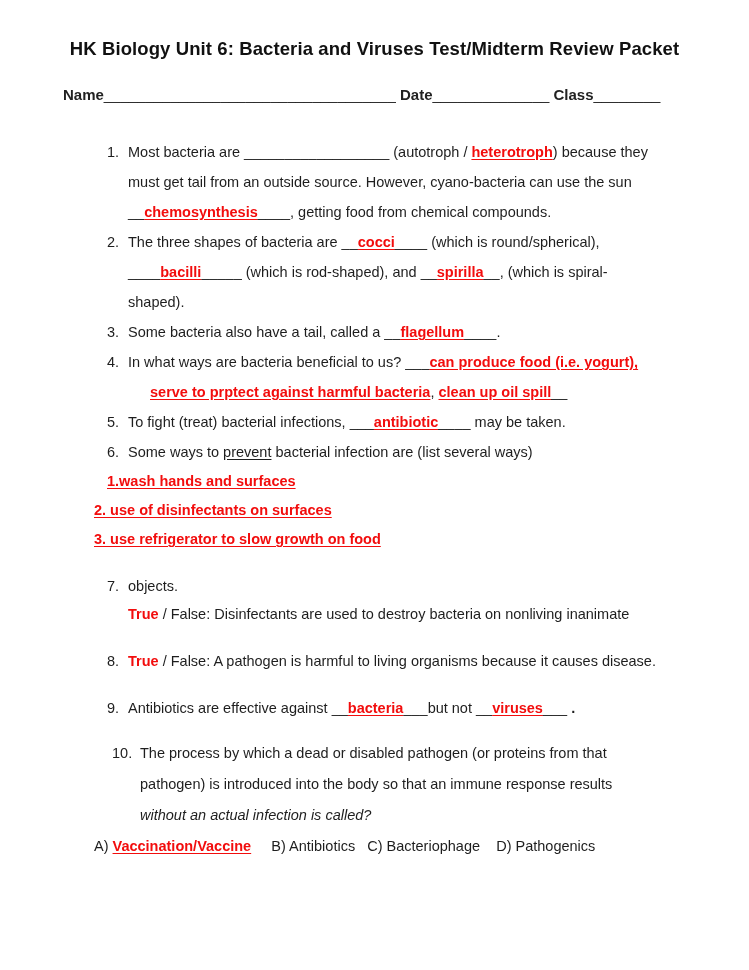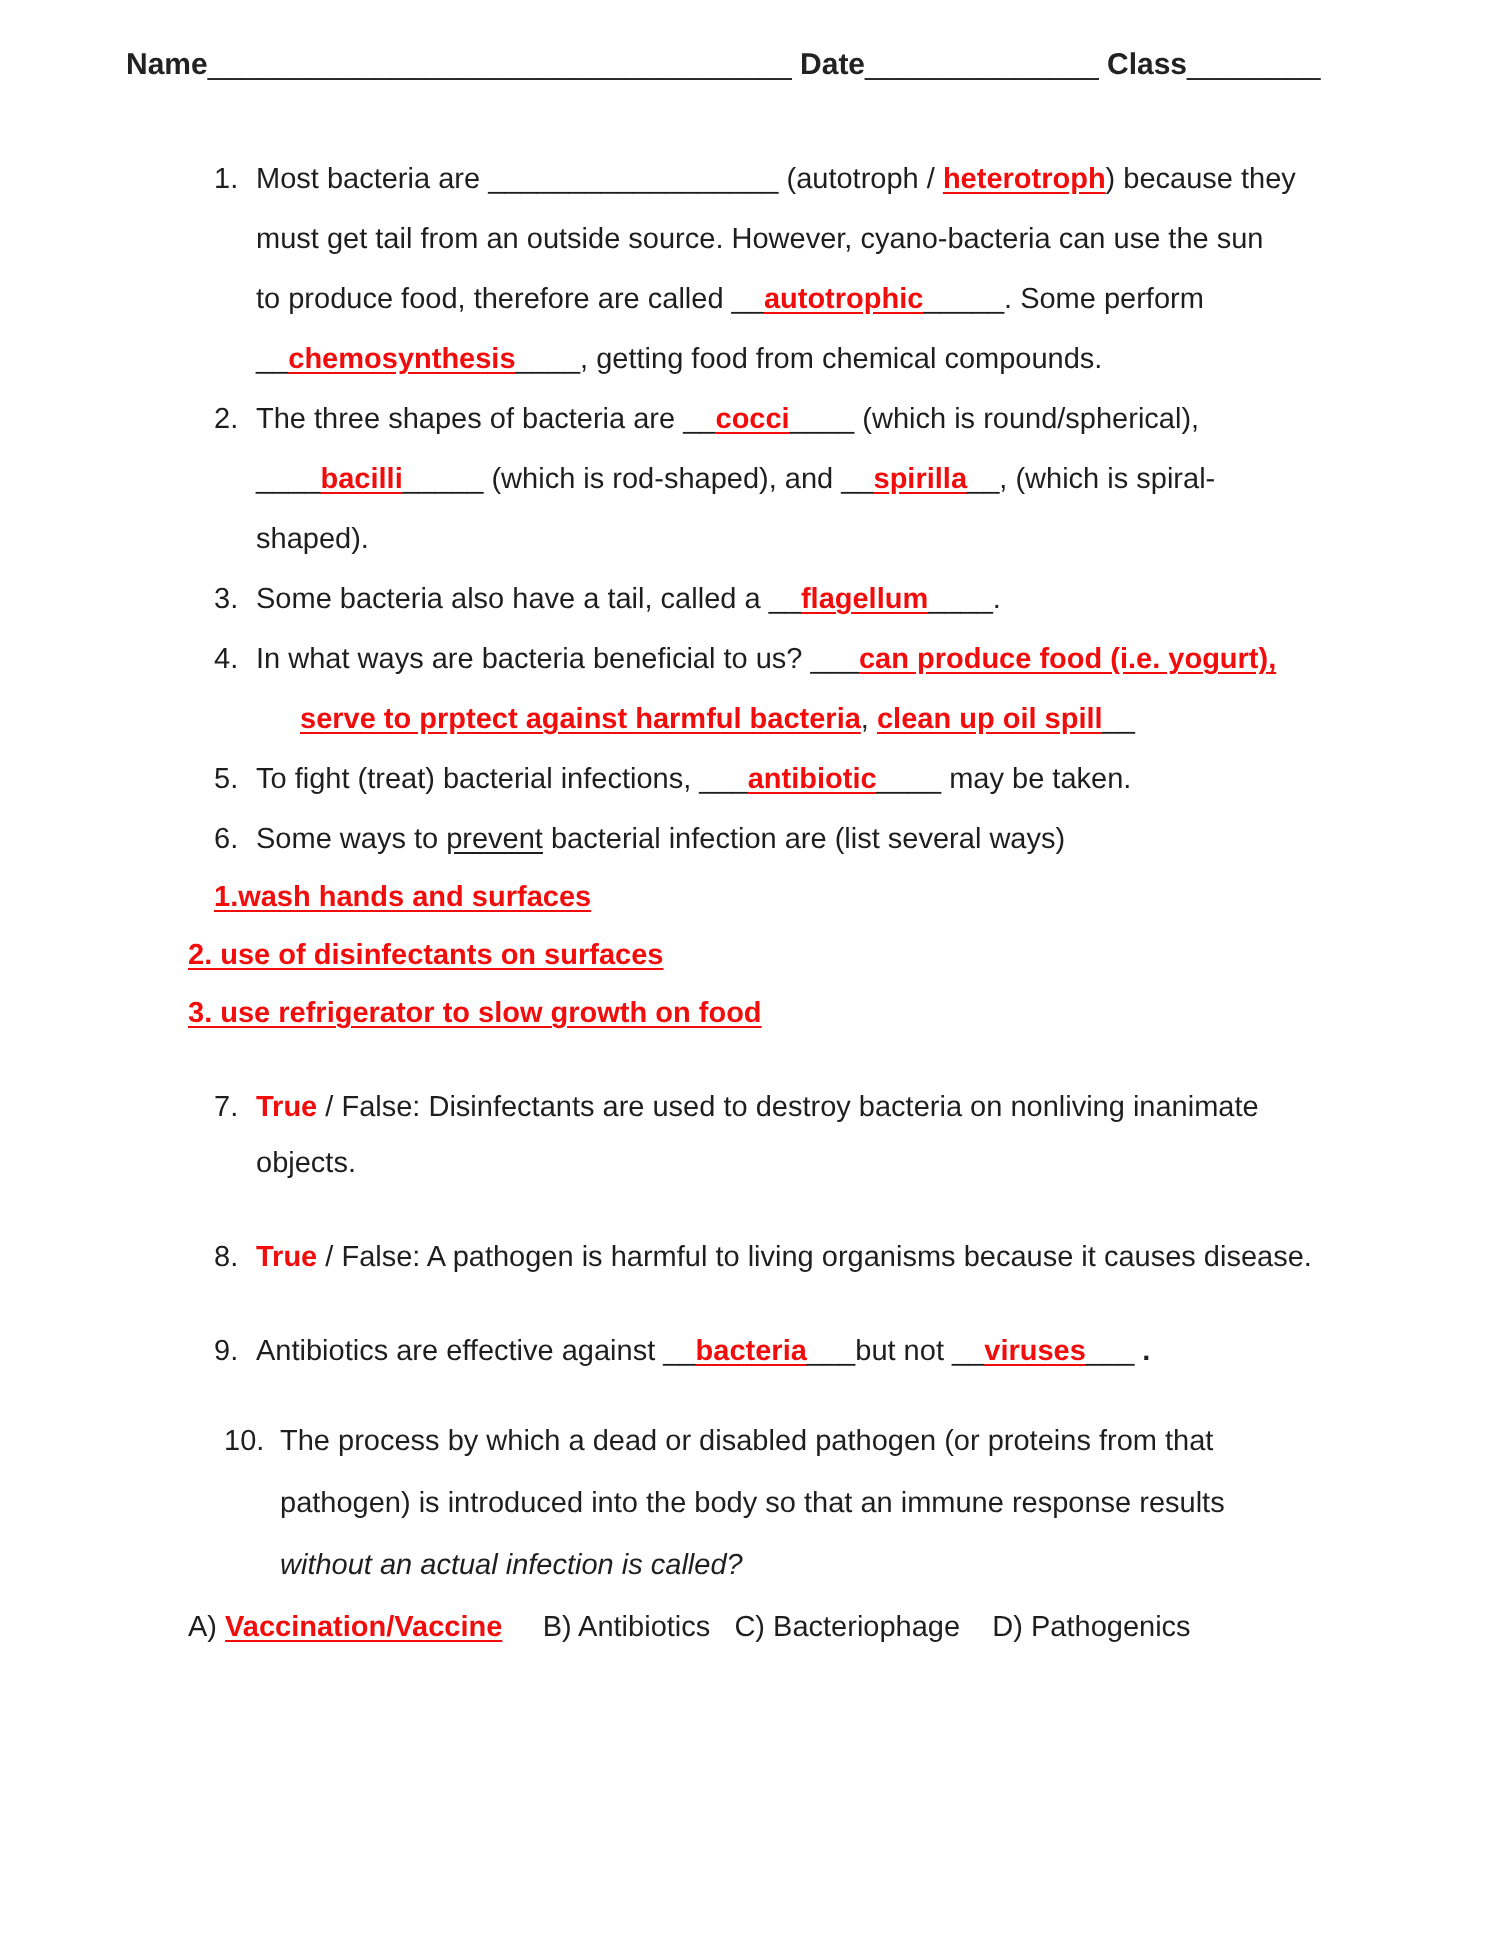--- a/index.html
+++ b/index.html
@@ -30,28 +30,28 @@
   .seg-p { }
   .seg-b { font-weight:bold; }
   .seg-bu { font-weight:normal; text-decoration:underline; text-underline-offset:2px; }
   .seg-a { color:var(--red); font-weight:bold; text-decoration:underline; text-underline-offset:2px; }
   .seg-rb { color:var(--red); font-weight:bold; }
 </style>
 </head>
 <body style="--red: #f20d0d; color: rgb(30, 30, 30);">
 
 <div class="page">
+  <div class="title">HK Biology Unit 6: Bacteria and Viruses Test/Midterm Review Packet</div>
   <div class="fields"><span class="seg-b">Name</span><span class="seg-p">___________________________________</span><span class="seg-p"> </span><span class="seg-b">Date</span><span class="seg-p">______________</span><span class="seg-p"> </span><span class="seg-b">Class</span><span class="seg-p">________</span></div>
   <div class="content">
       <div class="block q">
         <span class="num single" style="line-height: 30px;">1.</span>
         <div class="lines">
           <div class="line" style="line-height: 30px;"><span class="seg-p">Most bacteria are </span><span class="seg-p">__________________</span><span class="seg-p"> (autotroph / </span><span class="seg-a">heterotroph</span><span class="seg-p">) because they</span></div>
           <div class="line" style="line-height: 30px;"><span class="seg-p">must get tail from an outside source. However, cyano-bacteria can use the sun</span></div>
-          <div class="line" style="line-height: 30px;"><span class="seg-p">to produce food, therefore are called </span><span class="seg-p">__</span><span class="seg-a">autotrophic</span><span class="seg-p">_____</span><span class="seg-p">. Some perform</span></div>
           <div class="line" style="line-height: 30px;"><span class="seg-p">__</span><span class="seg-a">chemosynthesis</span><span class="seg-p">____</span><span class="seg-p">, getting food from chemical compounds.</span></div>
         </div>
       </div>
       <div class="block q">
         <span class="num single" style="line-height: 30px;">2.</span>
         <div class="lines">
           <div class="line" style="line-height: 30px;"><span class="seg-p">The three shapes of bacteria are </span><span class="seg-p">__</span><span class="seg-a">cocci</span><span class="seg-p">____</span><span class="seg-p"> (which is round/spherical),</span></div>
           <div class="line" style="line-height: 30px;"><span class="seg-p">____</span><span class="seg-a">bacilli</span><span class="seg-p">_____</span><span class="seg-p"> (which is rod-shaped), and </span><span class="seg-p">__</span><span class="seg-a">spirilla</span><span class="seg-p">__</span><span class="seg-p">, (which is spiral-</span></div>
           <div class="line" style="line-height: 30px;"><span class="seg-p">shaped).</span></div>
         </div>
@@ -85,22 +85,22 @@
         <div class="lines">
           <div class="line" style="line-height: 29px; margin-left: 13px;"><span class="seg-a">1.wash hands and surfaces</span></div>
           <div class="line" style="line-height: 29px;"><span class="seg-a">2. use of disinfectants on surfaces</span></div>
           <div class="line" style="line-height: 29px;"><span class="seg-a">3. use refrigerator to slow growth on food</span></div>
         </div>
       </div>
       <div style="height: 18px;"></div>
       <div class="block q">
         <span class="num single" style="line-height: 28px;">7.</span>
         <div class="lines">
+          <div class="line" style="line-height: 28px;"><span class="seg-p">objects.</span></div>
           <div class="line" style="line-height: 28px;"><span class="seg-rb">True</span><span class="seg-p"> / False: Disinfectants are used to destroy bacteria on nonliving inanimate</span></div>
-          <div class="line" style="line-height: 28px;"><span class="seg-p">objects.</span></div>
         </div>
       </div>
       <div style="height: 18px;"></div>
       <div class="block q">
         <span class="num single" style="line-height: 30px;">8.</span>
         <div class="lines">
           <div class="line" style="line-height: 30px;"><span class="seg-rb">True</span><span class="seg-p"> / False: A pathogen is harmful to living organisms because it causes disease.</span></div>
         </div>
       </div>
       <div style="height: 17px;"></div>

